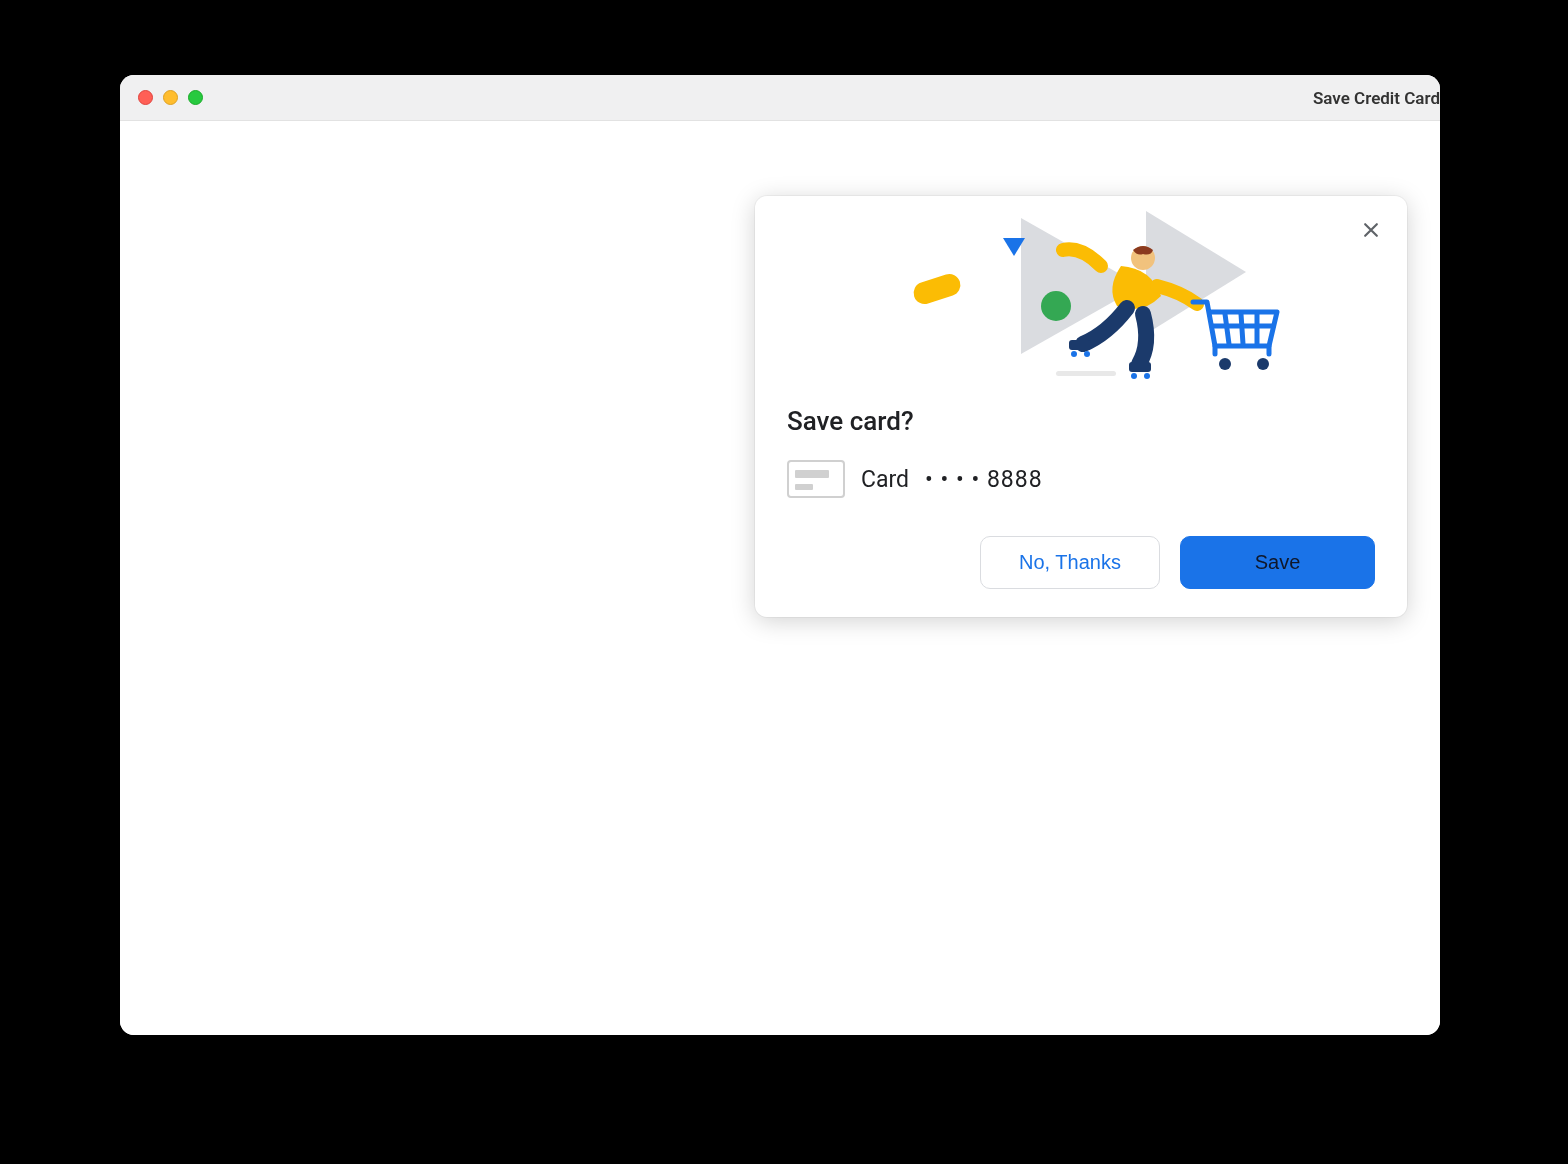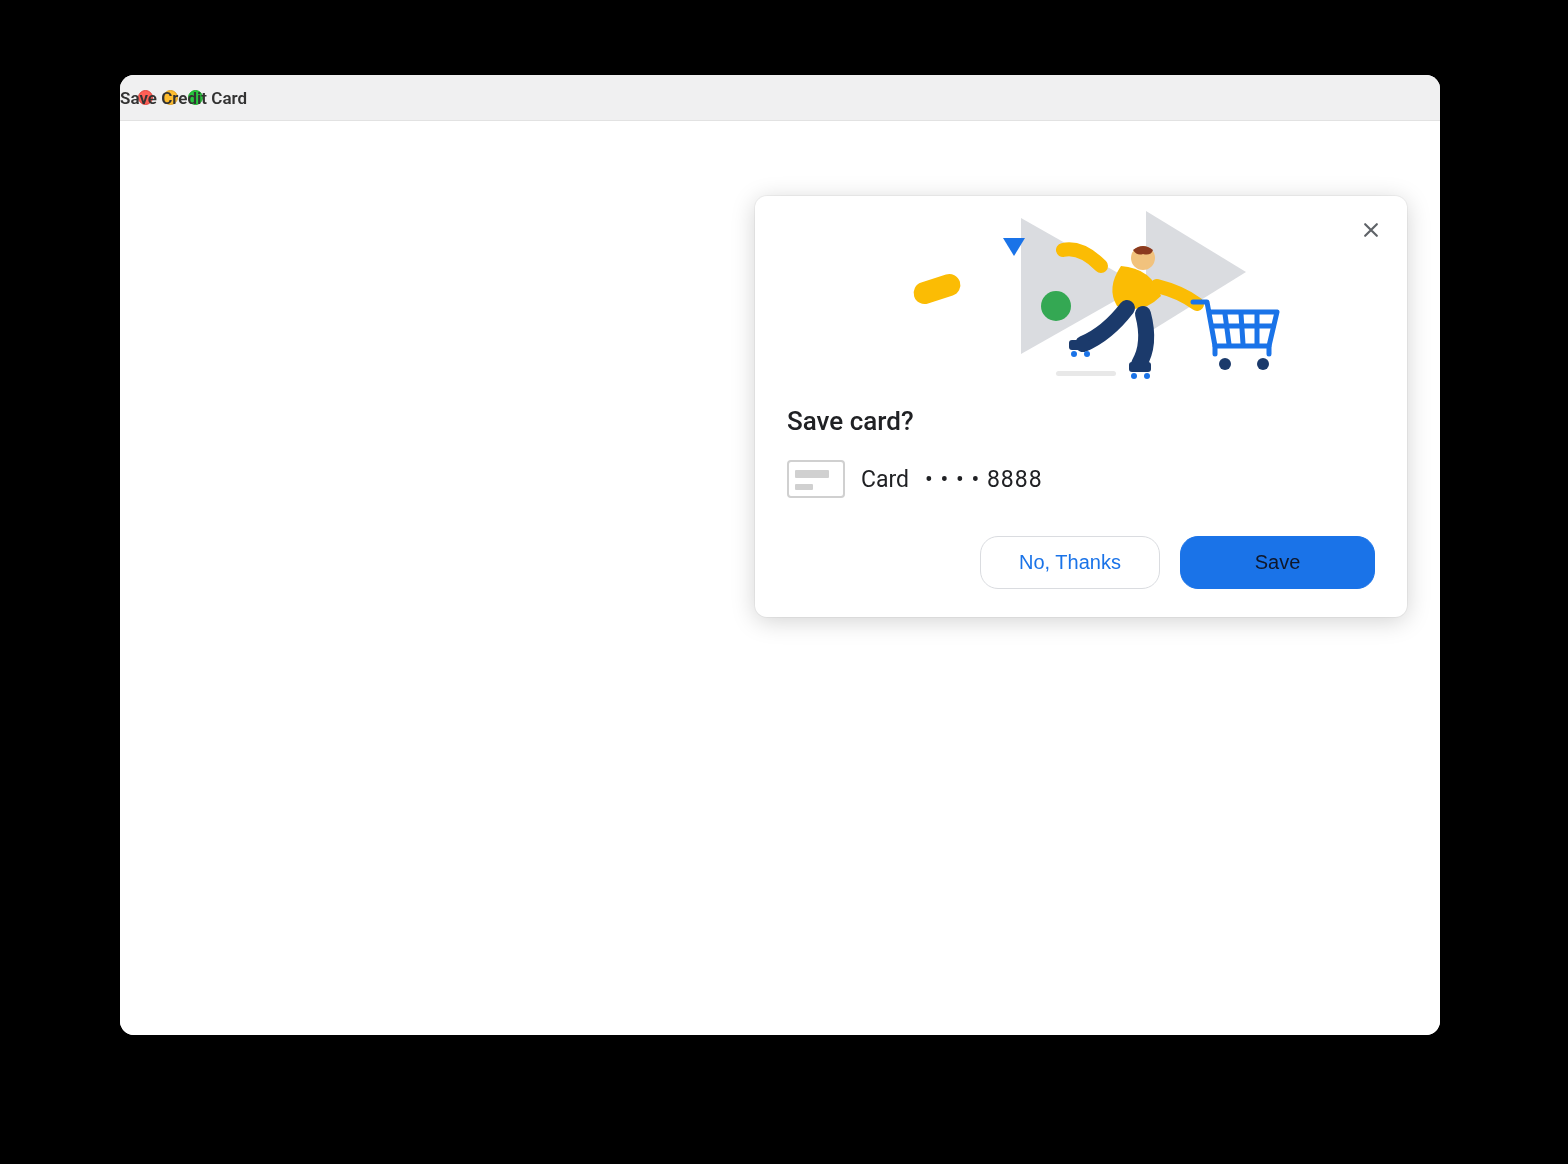--- a/index.html
+++ b/index.html
@@ -39,21 +39,21 @@
     width: 15px;
     height: 15px;
     border-radius: 50%;
   }
   .light.red { background:#ff5f56; border:1px solid #e0443e; }
   .light.yellow { background:#ffbd2e; border:1px solid #dea123; }
   .light.green { background:#27c93f; border:1px solid #1aab29; }
   .titlebar-title {
     position:absolute;
     left:0; right:0;
-    text-align:left;
+    text-align:right;
     font-size:17px;
     font-weight:600;
     color:#333;
     pointer-events:none;
   }
   .window-body {
     position:absolute;
     top:46px; left:0; right:0; bottom:0;
     background:#fff;
   }
@@ -141,21 +141,21 @@
   .dialog-actions {
     display:flex;
     justify-content:flex-end;
     gap:20px;
     padding: 0 32px;
   }
   .btn {
     font-size:20px;
     font-weight:500;
     padding: 14px 0;
-    border-radius:18px;
+    border-radius:10px;
     cursor:pointer;
     border:1px solid transparent;
     min-width:180px;
     text-align:center;
   }
   .btn-secondary {
     background:#fff;
     color:#1a73e8;
     border:1px solid #dadce0;
   }

